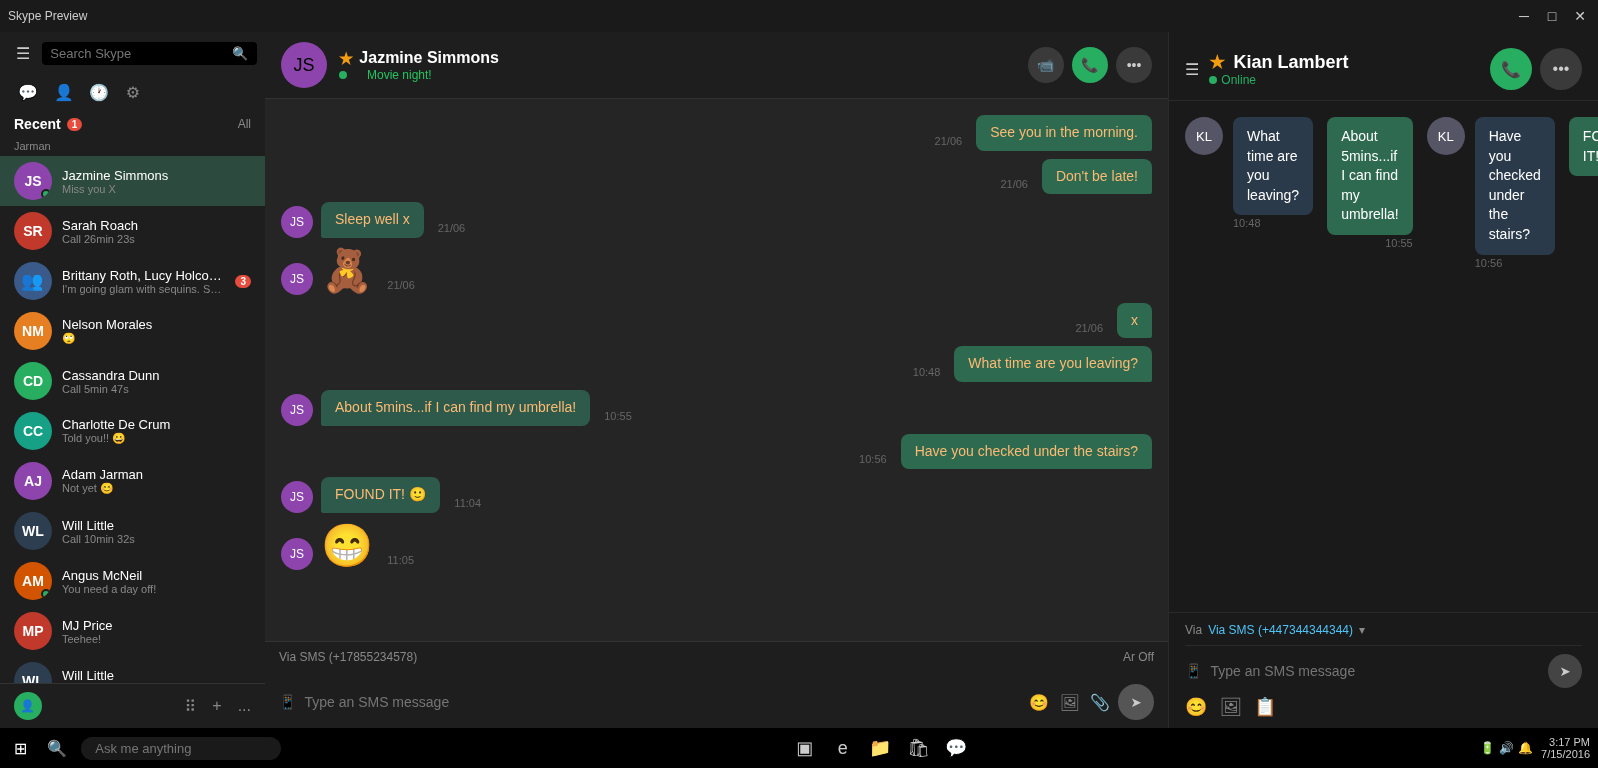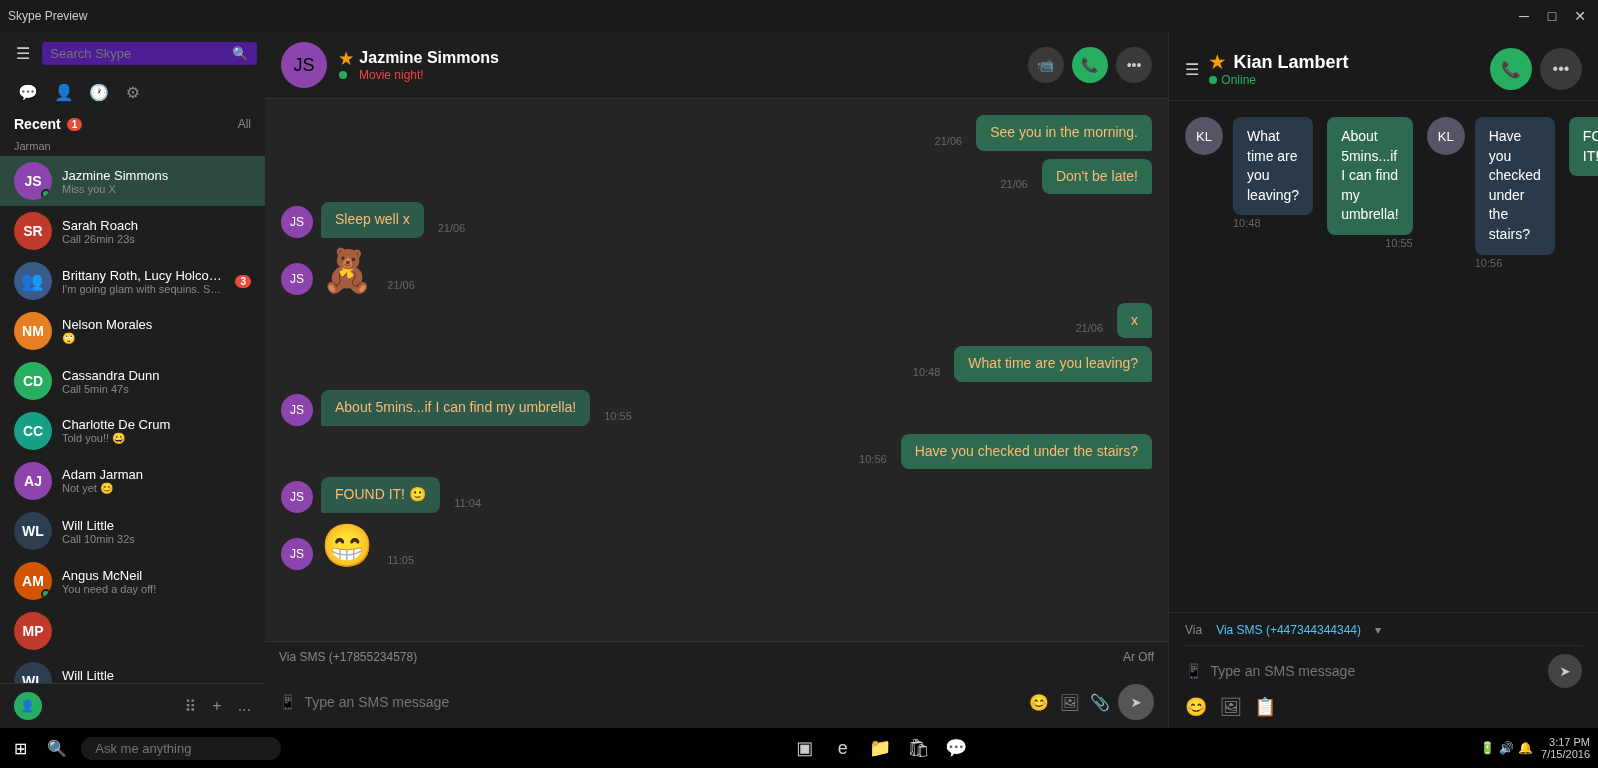--- a/index.html
+++ b/index.html
@@ -64,21 +64,21 @@
       border: none;
       color: #ccc;
       cursor: pointer;
       font-size: 16px;
       padding: 4px;
     }
     .search-box {
       flex: 1;
       display: flex;
       align-items: flex-start;
-      background: #4c1d95;
+      background: #000000;
       border-radius: 4px;
       padding: 4px 8px;
       gap: 6px;
     }
     .search-input {
       background: none;
       border: none;
       color: #ccc;
       font-size: 13px;
       outline: none;
@@ -259,25 +259,25 @@
     .chat-header-name {
       color: #fff;
       font-size: 16px;
       font-weight: 600;
       display: flex;
       align-items: center;
       gap: 6px;
     }
     .star-icon { color: #f39c12; }
     .chat-header-status {
-      color: #ef4444;
+      color: #22c55e;
       font-size: 12px;
       display: flex;
       align-items: center;
-      gap: 12px;
+      gap: 20px;
     }
     .status-dot {
       width: 8px; height: 8px;
       border-radius: 50%;
       background: #27ae60;
       display: inline-block;
     }
     .chat-header-actions {
       display: flex;
       align-items: center;
@@ -509,21 +509,21 @@
     }
     .right-input-area {
       border-top: 1px solid #2a2a2a;
       padding: 10px 16px;
     }
     .right-via {
       color: #888;
       font-size: 12px;
       display: flex;
       align-items: center;
-      gap: 14px;
+      gap: 6px;
       padding-bottom: 8px;
       border-bottom: 1px solid #2a2a2a;
       margin-bottom: 8px;
     }
     .right-sms-number { color: #4fc3f7; font-size: 12px; }
     .right-input-row {
       display: flex;
       align-items: center;
       gap: 8px;
     }
@@ -735,20 +735,24 @@
         <div class="contact-item">
       <div class="avatar av-angus">AM<div class="online-dot"></div></div>
       <div class="contact-info">
         <div class="contact-name">Angus McNeil</div>
         <div class="contact-preview">You need a day off!</div>
       </div>
 
     </div>
         <div class="contact-item">
       <div class="avatar av-mj">MP</div>
+      <div class="contact-info">
+        <div class="contact-name">MJ Price</div>
+        <div class="contact-preview">Teehee!</div>
+      </div>
 
     </div>
         <div class="contact-item">
       <div class="avatar av-will">WL</div>
       <div class="contact-info">
         <div class="contact-name">Will Little</div>
         <div class="contact-preview">Call 10min 32s</div>
       </div>
 
     </div>

